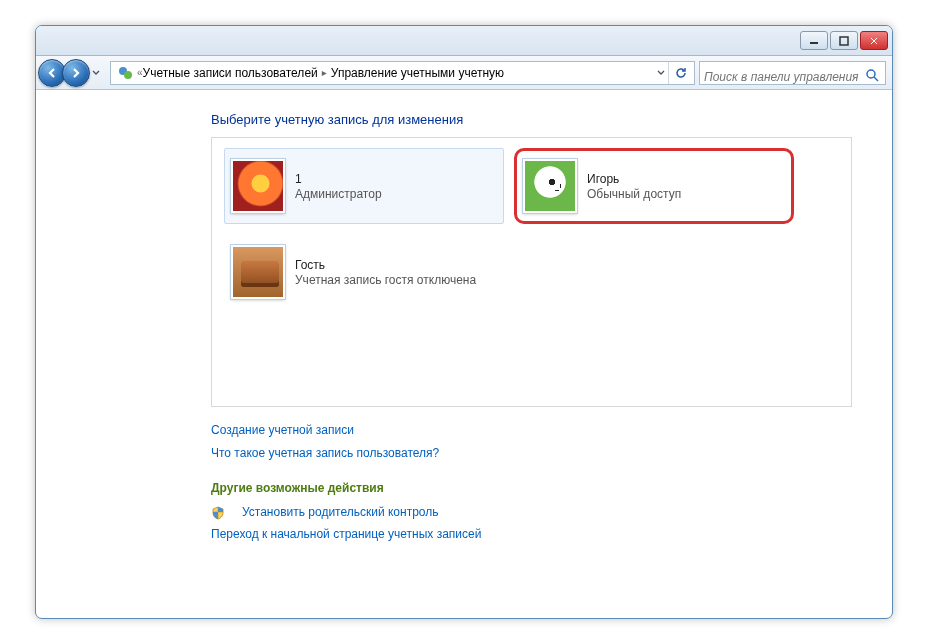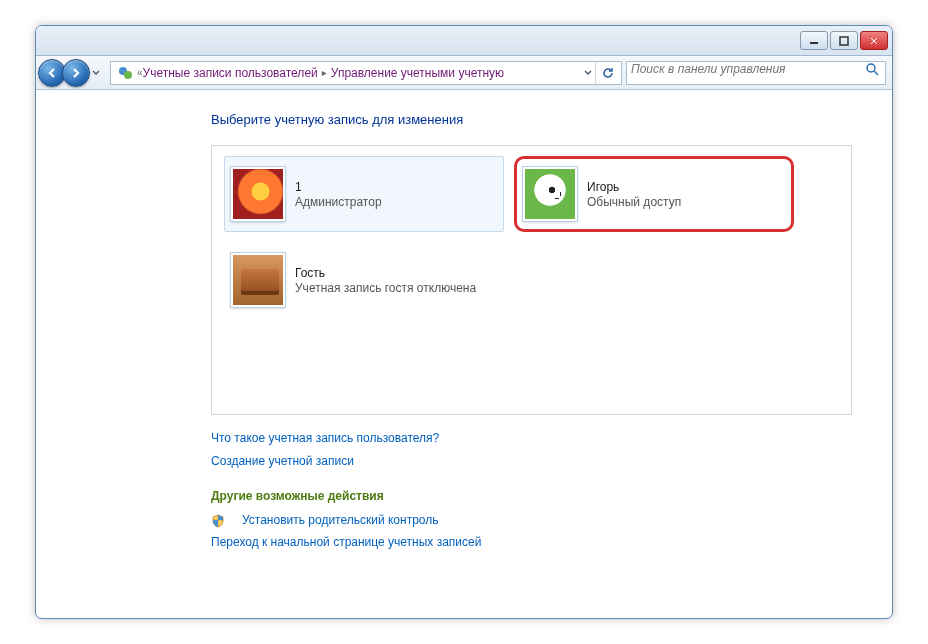--- a/index.html
+++ b/index.html
@@ -37,31 +37,31 @@
     }
     .navcircle + .navcircle { margin-left: -4px; }
     .navcircle svg { stroke: #fff; fill: none; stroke-width: 2.2; }
     .navchevron { width: 14px; height: 18px; margin-left: 2px; display:flex; align-items:center; }
     .addrbar {
       flex: 1; height: 24px; background: #fff; border: 1px solid #a8bccf;
       display: flex; align-items: center; padding: 0 2px; margin-right: 4px;
     }
     .addricon { width: 18px; height: 18px; margin: 0 3px; display:flex; align-items:center; justify-content:center; }
     .addrsep { color: #666; margin: 0 4px; font-size: 10px; }
-    .addrtext { color: #701a75; white-space: nowrap; }
+    .addrtext { color: #000000; white-space: nowrap; }
     .addrchev { width: 14px; display:flex; align-items:center; justify-content:center; margin-left: auto; }
     .addrrefresh { width: 24px; height: 22px; border-left: 1px solid #cfd8e0; display:flex; align-items:center; justify-content:center; }
     .searchbar {
-      width: 260px; height: 24px; background: #fff; border: 1px solid #a8bccf;
-      display: flex; align-items: flex-start; padding: 0 4px;
+      width: 187px; height: 24px; background: #fff; border: 1px solid #a8bccf;
+      display: flex; align-items: flex-end; padding: 0 4px;
     }
     .searchbar input { border: none; outline: none; flex: 1; font-size: 12px; font-style: italic; color: #888; background: transparent; }
     .searchicon { width: 16px; height: 16px; }
     .content { flex: 1; padding: 22px 40px 20px 175px; overflow: auto; }
-    .heading { color: #003399; font-size: 13px; margin-bottom: 18px; }
+    .heading { color: #003399; font-size: 13px; margin-bottom: 10px; }
     .accounts-box {
       border: 1px solid #d8d8d8; padding: 10px 12px 12px 12px; margin-bottom: 12px;
       display: flex; flex-wrap: wrap; gap: 10px; min-height: 270px; align-content: flex-start;
     }
     .acct {
       width: 280px; height: 76px; display: flex; align-items: center; gap: 10px;
       padding: 6px; border: 1px solid transparent; border-radius: 2px;
     }
     .acct.selected { background: #f2f7fd; border-color: #c5daf0; }
     .acct.highlighted { border: 3px solid #d83030; border-radius: 10px; background:#fff; }
@@ -188,22 +188,22 @@
           <div class="avatar suitcase"></div>
           <div class="acct-info">
             <div class="acct-name">Гость</div>
             <div class="acct-type">Учетная запись гостя отключена</div>
           </div>
         </div>
 
       </div>
 
       <div class="links">
+        <a href="#">Создание учетной записи</a>
         <a href="#">Что такое учетная запись пользователя?</a>
-        <a href="#">Создание учетной записи</a>
       </div>
 
       <div class="section-hdr">Другие возможные действия</div>
       <div class="links">
         <div class="shield-link">
           <span class="shield">
             <svg width="14" height="14" viewBox="0 0 14 14">
                 <path d="M7 1 L12 3 V7 C12 10 9.5 12.5 7 13 C4.5 12.5 2 10 2 7 V3 Z" fill="#ffd060" stroke="#b88810" stroke-width="0.8"></path>
                 <path d="M7 1 L7 13 M2 6 L12 6" stroke="#c89820" stroke-width="0.6"></path>
                 <path d="M7 1 L12 3 V6 H7 Z" fill="#4a90d0"></path>

